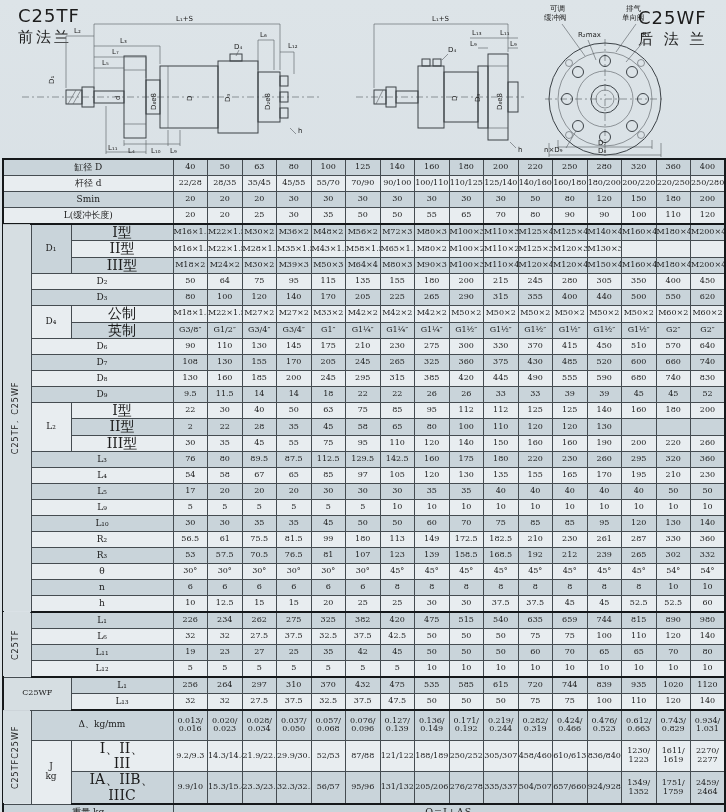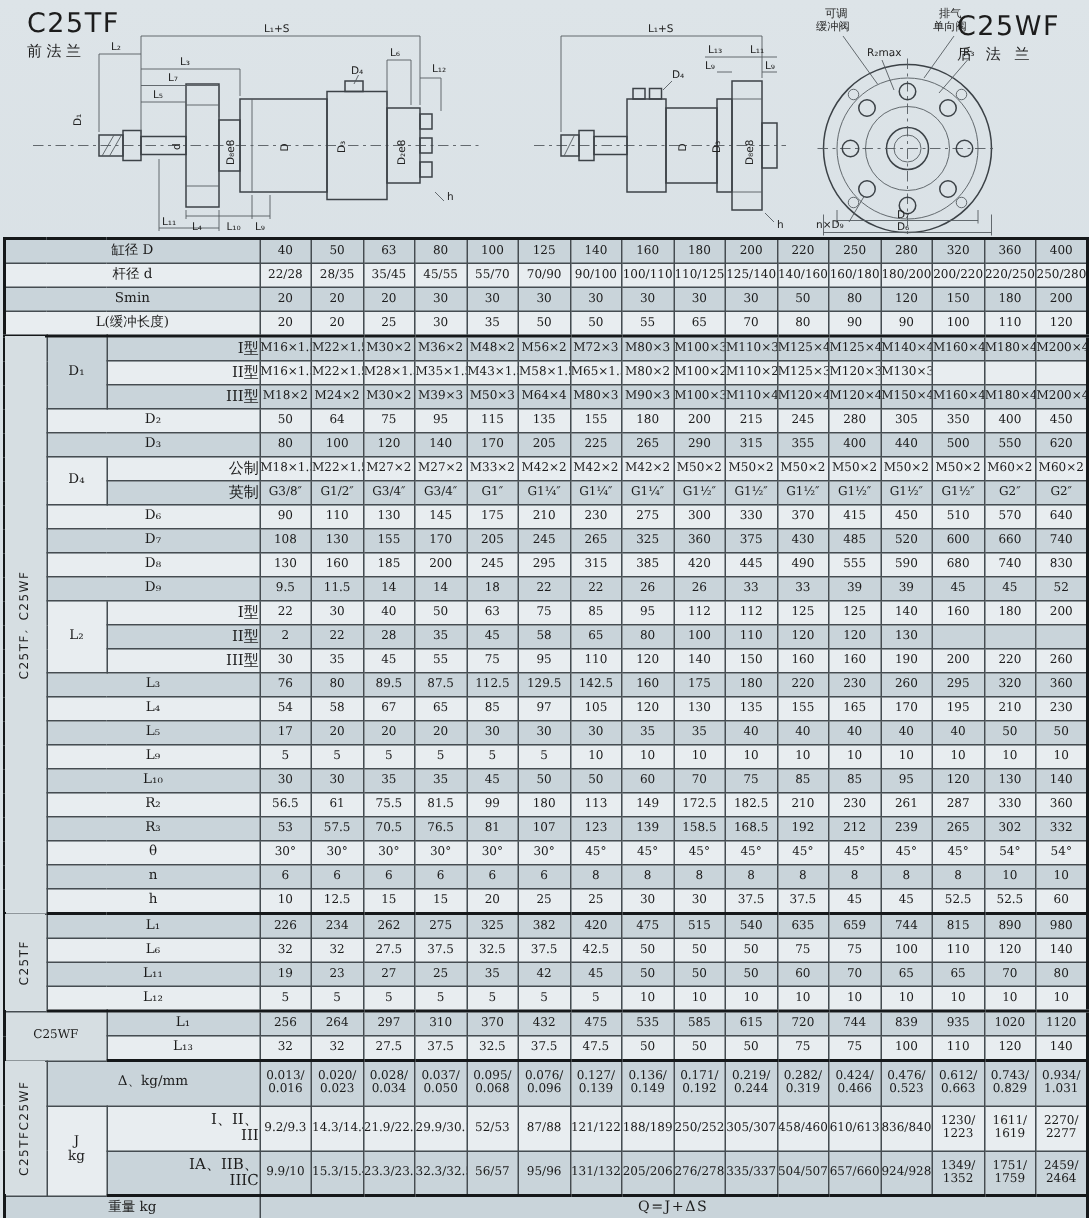--- a/index.html
+++ b/index.html
@@ -1,21 +1,21 @@
 <!DOCTYPE html>
 <html><head>
 <meta charset="utf-8">
 <style>
   html,body{margin:0;padding:0;}
   body{width:726px;height:812px;background:#d9e0e5;font-family:"DejaVu Serif",serif;color:#1c1c1c;}
   #page{position:relative;width:726px;height:812px;overflow:hidden;
         background:linear-gradient(180deg,#dde4e8 0%,#d7dfe4 40%,#dce3e7 100%);}
   .title{position:absolute;line-height:1.15;}
   .title .model{font-size:18px;letter-spacing:1px;font-family:"DejaVu Sans",sans-serif;}
-  .title .type{font-size:10px;letter-spacing:3px;margin-top:2px;}
+  .title .type{font-size:15px;letter-spacing:3px;margin-top:2px;}
   #title-left{left:18px;top:6px;}
   #title-right{left:638px;top:8px;text-align:left;}
   svg{position:absolute;top:0;}
   svg text{font-family:"DejaVu Sans",sans-serif;font-size:7px;fill:#222;}
   svg text.cjk{font-size:7.5px;}
   .ln{stroke:#3c4247;stroke-width:1;fill:none;}
   .thin{stroke:#555b60;stroke-width:.6;fill:none;}
   .dash{stroke:#555b60;stroke-width:.6;fill:none;stroke-dasharray:7 3 2 3;}
   .ph{stroke:#707必70;stroke-width:.7;fill:none;stroke-dasharray:4 3;}
   table{position:absolute;left:2px;top:158px;width:722px;border-collapse:collapse;
@@ -24,21 +24,21 @@
      overflow:hidden;height:15px;white-space:pre-line;}
   tr{height:15px;}
   tr.tall{height:30px;}
   tr.rd td{background:#c9d4da;}
   tr.rl td{background:#e8edf0;}
   tr.sec-end td{border-bottom:2px solid #15181a;}
   td.grp{background:#d6dee2 !important;font-size:8px;}
   td.vert{writing-mode:vertical-rl;transform:rotate(180deg);letter-spacing:1px;
           font-family:"DejaVu Sans",sans-serif;}
   td.lbl{font-size:9px;background:inherit;}
-  td.sub{font-size:10px;text-align:right;}
+  td.sub{font-size:14px;}
   td.val{font-size:8px;}
   td.formula{font-size:9.5px;letter-spacing:1px;}
 </style>
 </head>
 <body>
 
 <div id="page">
 
   <div class="title" id="title-left">
     <div class="model">C25TF</div>
@@ -861,21 +861,21 @@
           <td class="grp vert" rowspan="3" colspan="1">C25TFC25WF</td>
           <td class="lbl" rowspan="1" colspan="2">Δ、kg/mm</td>
           <td class="val">0.013/
 0.016</td>
           <td class="val">0.020/
 0.023</td>
           <td class="val">0.028/
 0.034</td>
           <td class="val">0.037/
 0.050</td>
-          <td class="val">0.095/
+          <td class="val">0.057/
 0.068</td>
           <td class="val">0.076/
 0.096</td>
           <td class="val">0.127/
 0.139</td>
           <td class="val">0.136/
 0.149</td>
           <td class="val">0.171/
 0.192</td>
           <td class="val">0.219/

